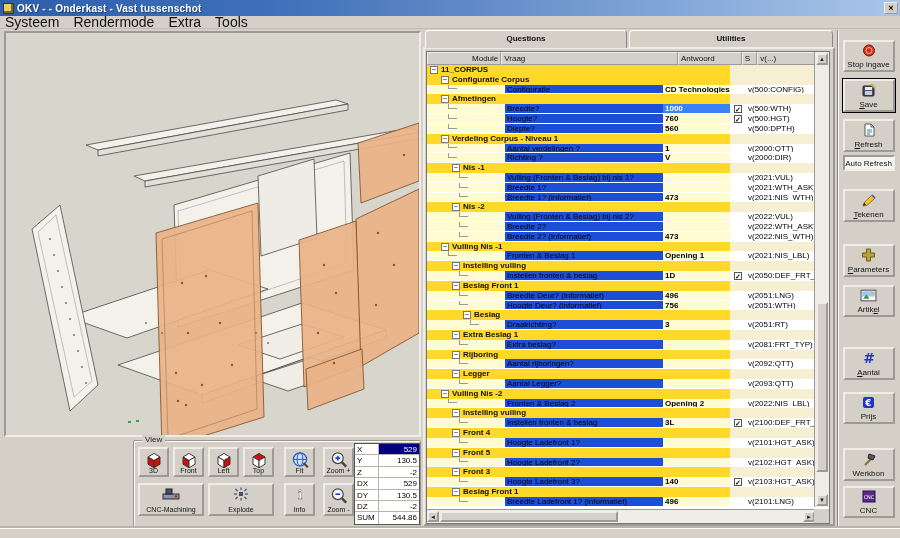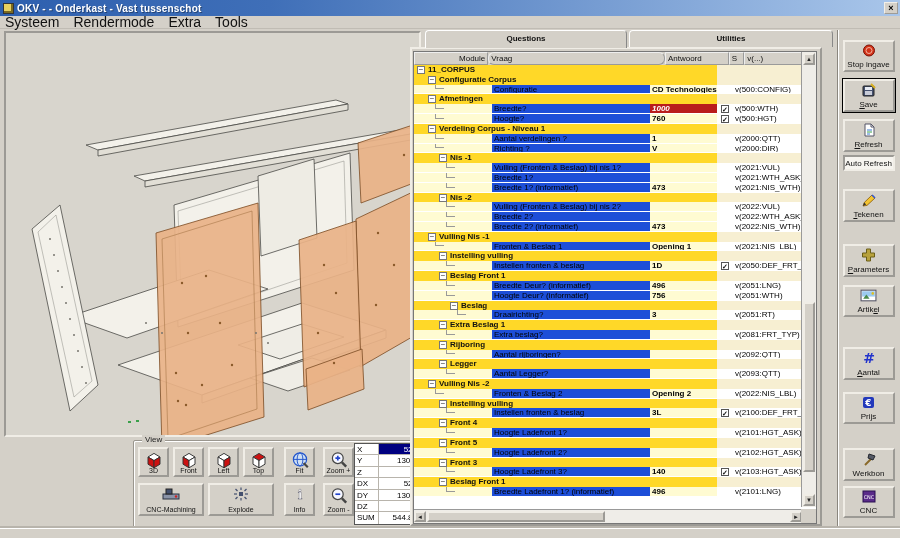--- a/index.html
+++ b/index.html
@@ -45,40 +45,40 @@
   .coords .cval { flex:1; text-align:right; padding:1px 2px 0 0; background:#fff; }
   .coords .crow.sel .cval { background:#000080; color:#fff; }
 
   
   .tabs { position:absolute; left:423px; top:30px; width:412px; height:17px; }
   .tab { position:absolute; top:0; height:17px; background:#d4d0c8;
     border:1px solid #888; border-bottom:none; border-top-color:#fff; border-left-color:#fff;
     border-radius:4px 4px 0 0; font-size:8px; font-weight:bold; text-align:center;
     padding-top:3px; color:#111; }
   .tab.active { z-index:3; height:18px; }
-  .tabpage { position:absolute; left:410px; top:47px; width:412px; height:479px;
+  .tabpage { position:absolute; left:423px; top:47px; width:412px; height:479px;
     background:#d4d0c8; border:2px outset #f0ede6; z-index:2; }
   .grid-well { position:absolute; left:1px; top:2px; width:404px; height:473px;
     border:1px solid #777; background:#fff; }
   .grid-hdr { display:flex; height:13px; background:#d4d0c8; font-size:8px; color:#111; }
   .grid-hdr .hc { border:1px outset #eee; padding:1px 2px 0 2px; overflow:hidden; white-space:nowrap; }
   .hc.module { width:78px; text-align:right; }
-  .hc.vraag  { width:186px;border-radius:6px; }
+  .hc.vraag  { width:186px; }
   .hc.antw   { width:67px; }
   .hc.s      { width:16px; }
   .hc.v      { width:69px; }
   .hc.fill   { flex:1; }
   .grid-body { position:absolute; left:0; top:13px; width:388px; height:442px;
     overflow:hidden; background:#fff; }
   .row { display:flex; height:9.82px; line-height:9.5px; font-size:8px; white-space:nowrap; }
   .row .cell { overflow:hidden; }
   .c-mod  { width:78px; background:#fffbd2; position:relative; }
   .c-vraag{ width:158px; background:#1d4ed8; padding-left:2px; }
   .c-antw { width:67px; background:#fffbd2; font-weight:bold; padding-left:2px; }
-  .c-antw.sel { background:#b91c1c; color:#fff;font-style:italic; }
+  .c-antw.sel { background:#3b82f6; color:#fff; }
   .c-s    { width:16px; background:#fff; text-align:center; }
   .c-v    { width:69px; background:#fff; padding-left:2px; }
   .row.group { background:#ffd828; font-weight:bold; color:#111; }
   .row.group .glabel { padding-left:3px; }
   .row.group .gcap { width:85px; margin-left:auto; background:#f7efd2; height:100%; }
   .elbow { position:absolute; top:0; width:9px; height:55%;
     border-left:1px solid #999; border-bottom:1px solid #999; }
   .minusbox { display:inline-block; width:8px; height:8px; border:1px solid #777;
     background:#fff; font-size:8px; line-height:6px; text-align:center; color:#333;
     margin:1px 0 0 0; vertical-align:top; font-weight:normal; }
@@ -378,20 +378,29 @@
         </div>
         <div class="row leaf">
           <div class="cell c-mod leafline">
             <span class="elbow" style="left: 21px;"></span>
           </div>
           <div class="cell c-vraag leafline">Hoogte?</div>
           <div class="cell c-antw leafline">760</div>
           <div class="cell c-s leafline"><span class="cbx">✓</span></div>
           <div class="cell c-v leafline">v(500:HGT)</div>
         </div>
+        <div class="row leaf">
+          <div class="cell c-mod leafline">
+            <span class="elbow" style="left: 21px;"></span>
+          </div>
+          <div class="cell c-vraag leafline">Diepte?</div>
+          <div class="cell c-antw leafline">560</div>
+          <div class="cell c-s leafline"></div>
+          <div class="cell c-v leafline">v(500:DPTH)</div>
+        </div>
         <div class="row group" style="padding-left: 14px;">
           <span class="minusbox">−</span>
           <span class="glabel">Verdeling Corpus  - Niveau 1</span>
           <div class="gcap"></div>
         </div>
         <div class="row leaf">
           <div class="cell c-mod leafline">
             <span class="elbow" style="left: 21px;"></span>
           </div>
           <div class="cell c-vraag leafline">Aantal verdelingen ?</div>

